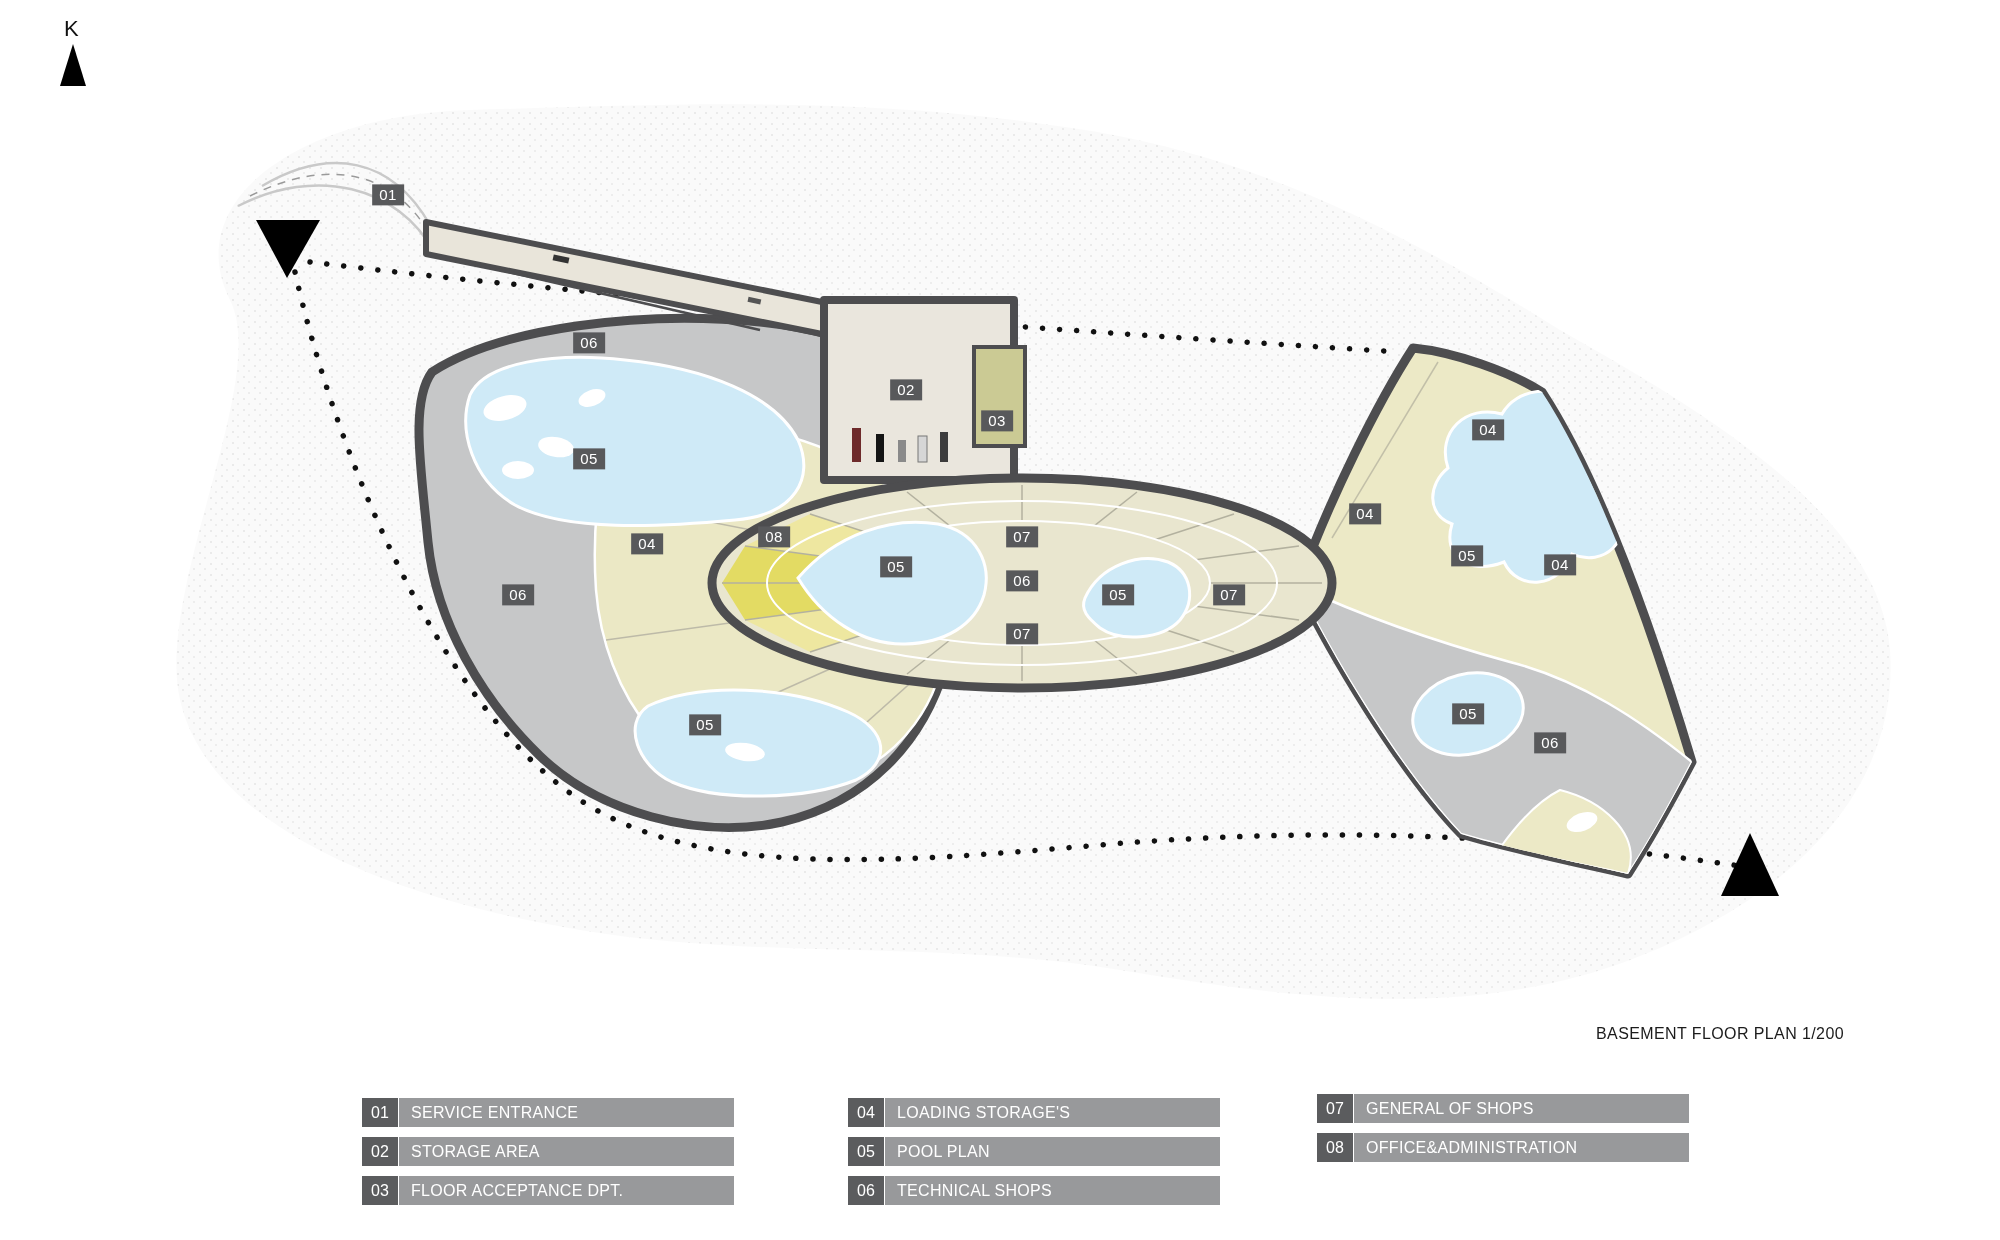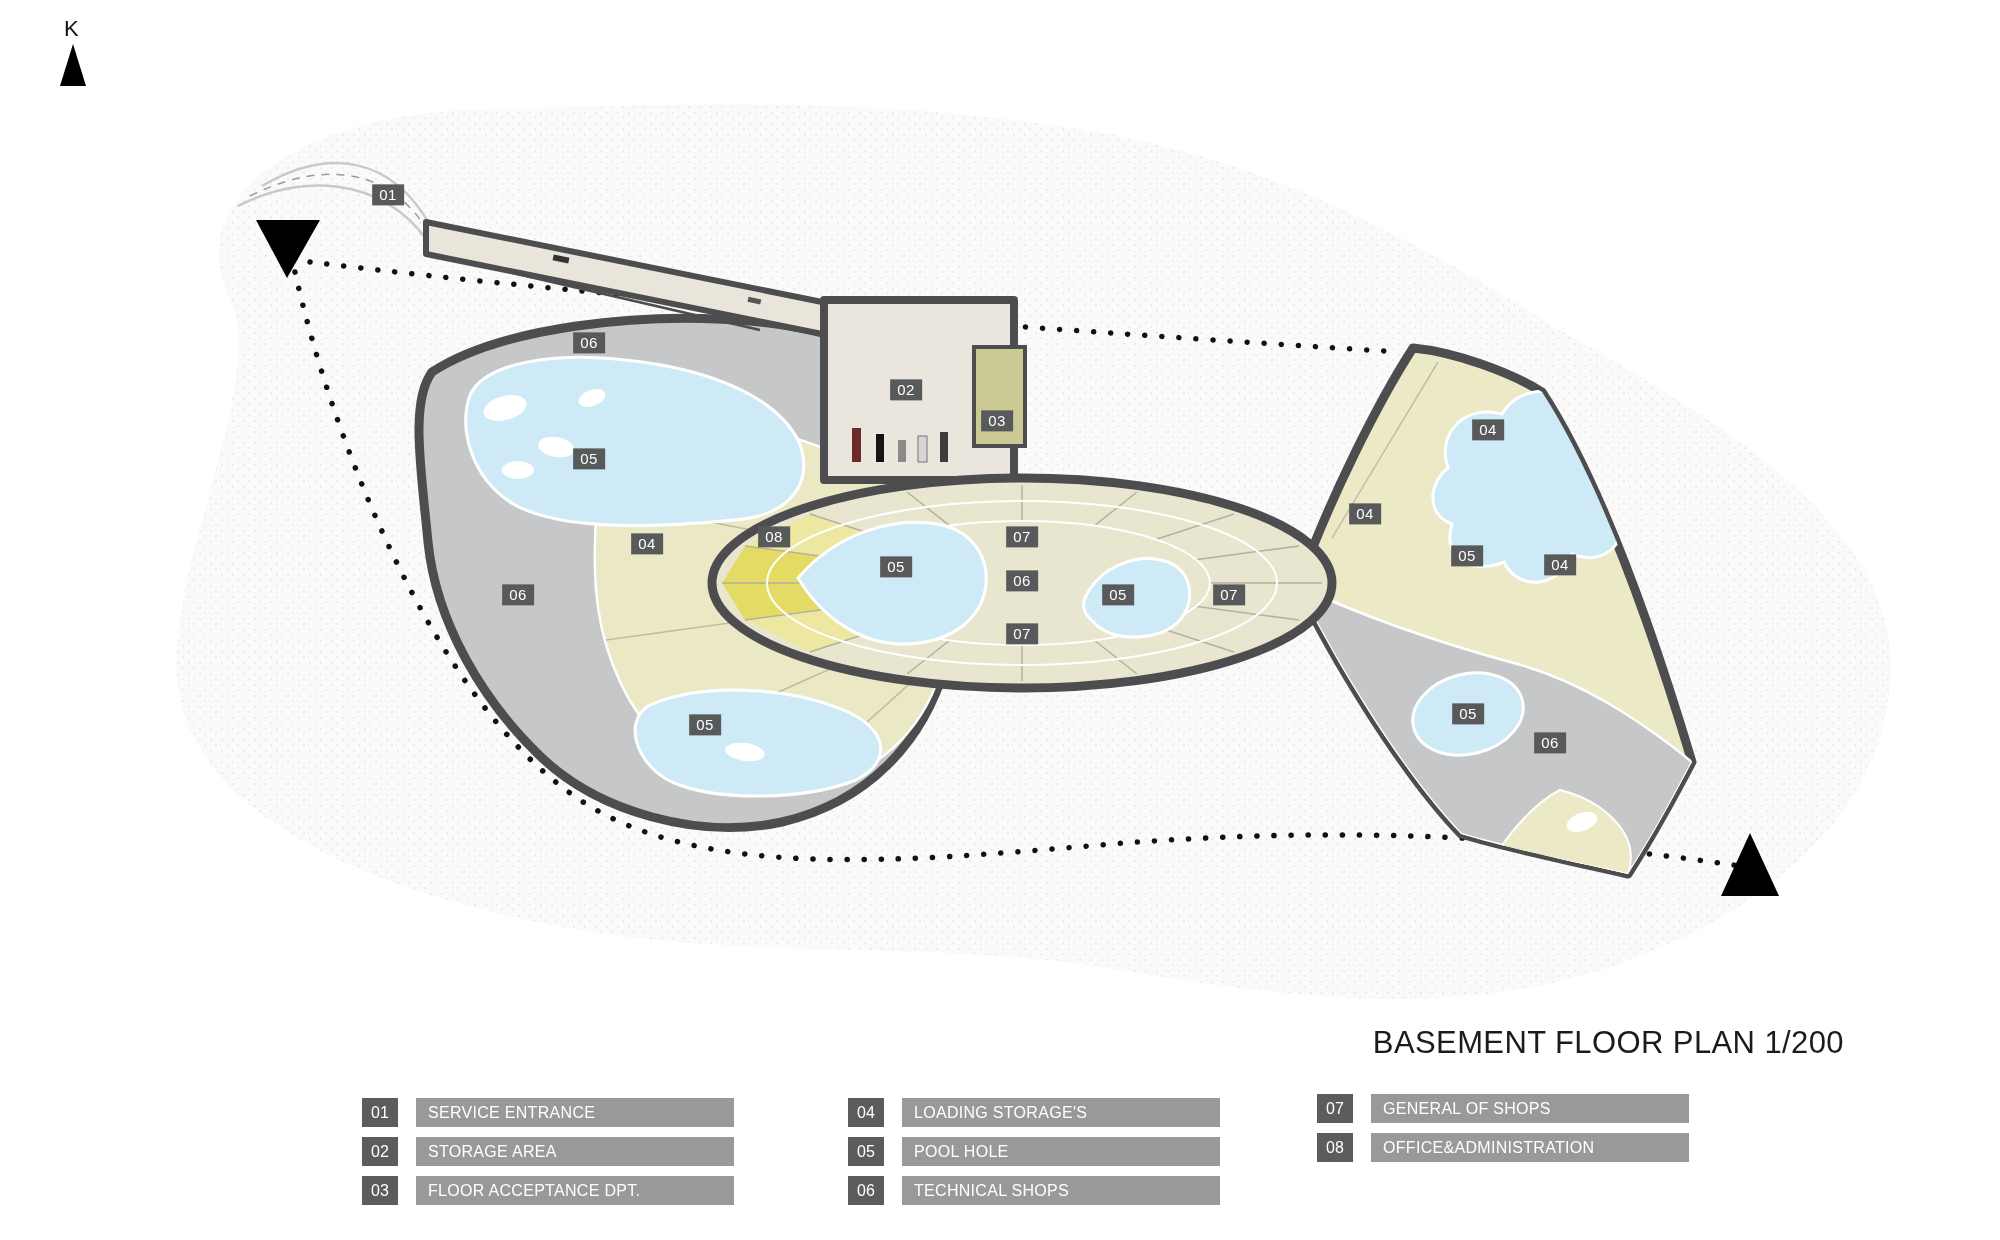--- a/index.html
+++ b/index.html
@@ -22,36 +22,36 @@
   #plan-labels { position:absolute; left:0; top:0; width:100%; height:100%; pointer-events:none; }
   .chip {
     position:absolute; transform:translate(-50%,-50%);
     background:#58595b; color:#ffffff; font-size:15px; letter-spacing:0.5px;
     padding:2px 7px; line-height:1.15; white-space:nowrap;
   }
 
   
   .plan-title {
     position:absolute; right:156px; top:1025px;
-    font-size:31px; color:#1b1b1b; letter-spacing:0.4px;text-align:right;
+    font-size:16px; color:#1b1b1b; letter-spacing:0.4px;text-align:right;
   }
 
   
   .legend-col { position:absolute; width:372px; }
   .legend-col.c0 { left:362px;  top:1098px; }
   .legend-col.c1 { left:848px;  top:1098px; }
   .legend-col.c2 { left:1317px; top:1094px; }
   .legend-row { display:flex; height:29px; margin-bottom:10px; }
   .legend-num {
     width:36px; background:#5b5c5e; color:#fff; font-size:16px;
     display:flex; align-items:center; justify-content:center; flex:none;
   }
   .legend-label {
     flex:1; background:#98999b; color:#fff; font-size:16px; letter-spacing:0.3px;
-    display:flex; align-items:center; padding-left:12px; margin-left:18px;
+    display:flex; align-items:center; padding-left:12px; margin-left:1px;
   }
 </style>
 </head>
 <body>
 
 <div class="stage">
 
   <svg class="plan" width="2000" height="1240" viewBox="0 0 2000 1240">
     <defs>
       <pattern id="stipple" width="11" height="11" patternUnits="userSpaceOnUse">
@@ -212,21 +212,21 @@
           <span class="legend-label">FLOOR ACCEPTANCE DPT.</span>
         </div>
       </div>
     <div class="legend-col c1">
         <div class="legend-row">
           <span class="legend-num">04</span>
           <span class="legend-label">LOADING STORAGE'S</span>
         </div>
         <div class="legend-row">
           <span class="legend-num">05</span>
-          <span class="legend-label">POOL HOLE</span>
+          <span class="legend-label">POOL PLAN</span>
         </div>
         <div class="legend-row">
           <span class="legend-num">06</span>
           <span class="legend-label">TECHNICAL SHOPS</span>
         </div>
       </div>
     <div class="legend-col c2">
         <div class="legend-row">
           <span class="legend-num">07</span>
           <span class="legend-label">GENERAL OF SHOPS</span>

